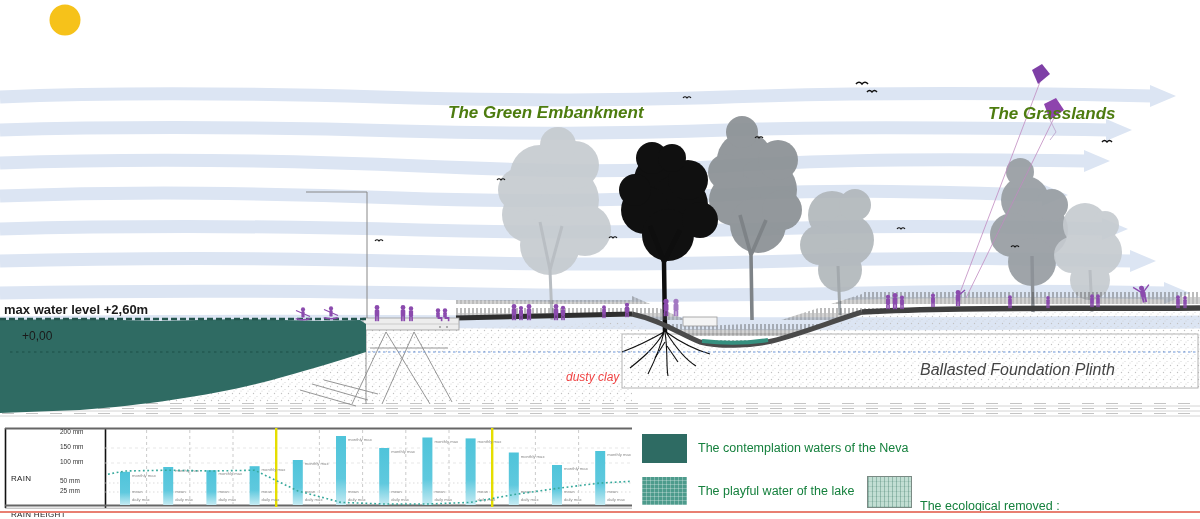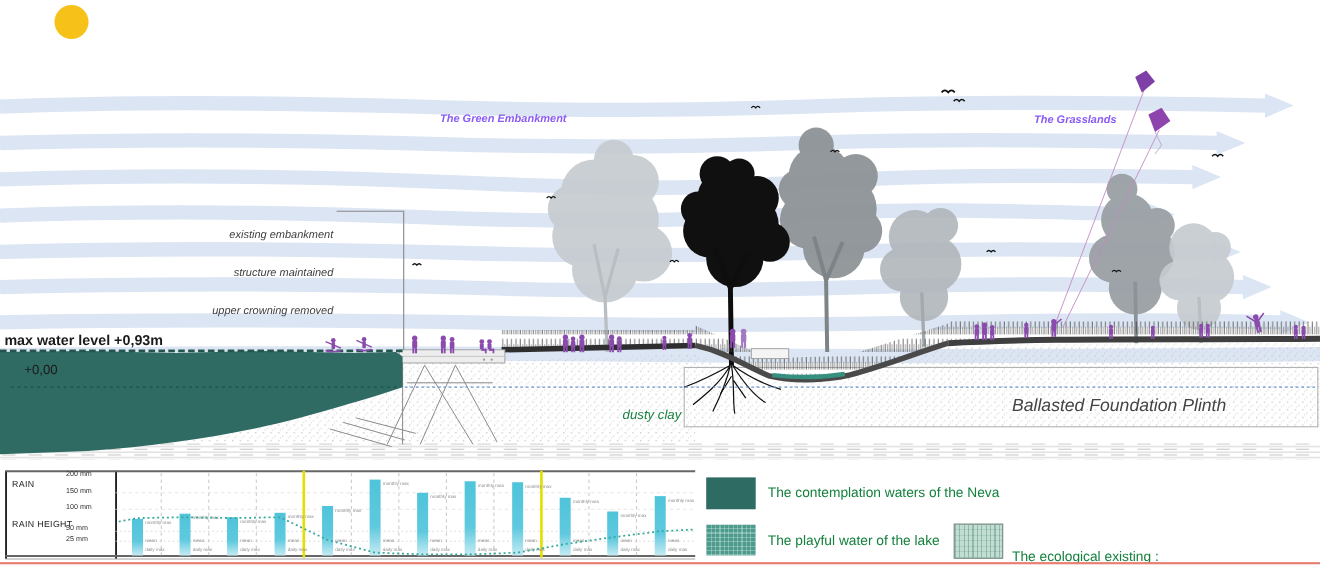--- a/index.html
+++ b/index.html
@@ -1,23 +1,23 @@
 <!DOCTYPE html>
 <html><head>
 <meta charset="utf-8">
 <style>
   html,body{margin:0;padding:0;background:#fff;font-family:"Liberation Sans",sans-serif;}
   .canvas{position:relative;width:1200px;height:519px;background:#fff;overflow:hidden;}
   .lbl{position:absolute;color:#1a1a1a;white-space:pre;}
-  .title{font-size:10px;font-weight:bold;font-style:italic;color:#8b5cf6;}
+  .title{font-size:17px;font-weight:bold;font-style:italic;color:#4d7c0f;margin-left:48px;}
   .note{font-size:10px;font-style:italic;color:#3c3c3c;line-height:11.5px;text-align:right;}
   .bold{font-weight:bold;}
   .halo{text-shadow:0 0 3px #fff,0 0 3px #fff,0 0 4px #fff,0 0 5px #fff;}
   .ital{font-style:italic;}
-  .chart-axis{font-size:8px;color:#222;letter-spacing:.3px;}
+  .chart-axis{font-size:8px;color:#222;letter-spacing:.3px;margin-top:38px;}
   .chart-tick{font-size:6.5px;color:#333;}
   .legend-text{font-size:12.5px;color:#15803d;line-height:15px;}
   .swatch{position:absolute;}
   .swatch.grid-pattern{background-image:
     repeating-linear-gradient(0deg,rgba(255,255,255,.28) 0 1px,transparent 1px 4px),
     repeating-linear-gradient(90deg,rgba(255,255,255,.28) 0 1px,transparent 1px 4px);}
   .swatch.stripe-pattern{border:1px solid #7a8a84;background-image:
     repeating-linear-gradient(90deg,rgba(20,90,70,.28) 0 1px,transparent 1px 4px),
     repeating-linear-gradient(0deg,rgba(20,90,70,.12) 0 1px,transparent 1px 5px);}
   .footer-rule{position:absolute;left:0;width:1200px;height:2.4px;}
@@ -329,45 +329,40 @@
         <text x="607.2" y="31" font-size="4.2" fill="#8a8a8a">monthly max</text>
         <text x="607.2" y="68" font-size="4.2" fill="#8a8a8a">mean</text>
         <text x="607.2" y="76" font-size="4.2" fill="#8a8a8a">daily max</text>
         <polyline points="108,49.2 125,46.0 168.2,45.2 211.4,46.0 254.60000000000002,45.2 297.8,65.9 341,77.4 384.20000000000005,79.0 427.40000000000003,79.0 470.6,77.4 513.8,69.6 557,63.4 600.2,58.0 630,56.4" fill="none" stroke="#35a89b" stroke-width="1.6" stroke-dasharray="1.8 2.6"></polyline>
       </g>
   </svg>
 
   <div class="lbl title" style="left:400px;top:103px;">The Green Embankment</div>
   <div class="lbl title" style="left:940px;top:104px;">The Grasslands</div>
 
-  <div class="lbl note" style="left:150px;top:185px;width:153px;">
-    <div>existing embankment</div>
-    <div>structure maintained</div>
-    <div>upper crowning removed</div>
-  </div>
-
-  <div class="lbl bold" style="left:4px;top:302px;font-size:13px;">max water level +0,93m</div>
+
+  <div class="lbl bold" style="left:4px;top:302px;font-size:13px;">max water level +2,60m</div>
   <div class="lbl" style="left:22px;top:329px;font-size:12px;">+0,00</div>
-  <div class="lbl ital halo" style="left:566px;top:370px;font-size:12px;color:#15803d;">dusty clay</div>
+  <div class="lbl ital halo" style="left:566px;top:370px;font-size:12px;color:#ef4444;">dusty clay</div>
   <div class="lbl ital halo" style="left:920px;top:361px;font-size:16px;color:#444;">Ballasted Foundation Plinth</div>
 
   <div class="lbl chart-axis" style="left:11px;top:436px;">RAIN</div>
   <div class="lbl chart-axis" style="left:11px;top:472px;">RAIN HEIGHT</div>
   <div class="lbl chart-tick" style="left:60px;top:428px;">200 mm</div>
   <div class="lbl chart-tick" style="left:60px;top:443px;">150 mm</div>
   <div class="lbl chart-tick" style="left:60px;top:458px;">100 mm</div>
   <div class="lbl chart-tick" style="left:60px;top:477px;">50 mm</div>
   <div class="lbl chart-tick" style="left:60px;top:487px;">25 mm</div>
 
   <div class="swatch" style="left: 642px; top: 434px; width: 45px; height: 29px; background-color: rgb(46, 107, 99);"></div>
   <div class="lbl legend-text" style="left:698px;top:441px;">The contemplation waters of the Neva</div>
 
   <div class="swatch grid-pattern" style="left: 642px; top: 477px; width: 45px; height: 28px; background-color: rgb(77, 155, 140);"></div>
   <div class="lbl legend-text" style="left:698px;top:484px;text-align:right;">The playful water of the lake</div>
 
   <div class="swatch stripe-pattern" style="left: 867px; top: 476px; width: 43px; height: 30px; background-color: rgb(194, 222, 211);"></div>
   <div class="lbl legend-text" style="left:920px;top:469px;">
-    <div>The ecological existing :</div>
+    <div>The ecological removed :</div>
     
   </div>
 
   <div class="footer-rule" style="top: 511px; background-color: rgb(232, 127, 114);"></div>
 </div>
 
 </body></html>

